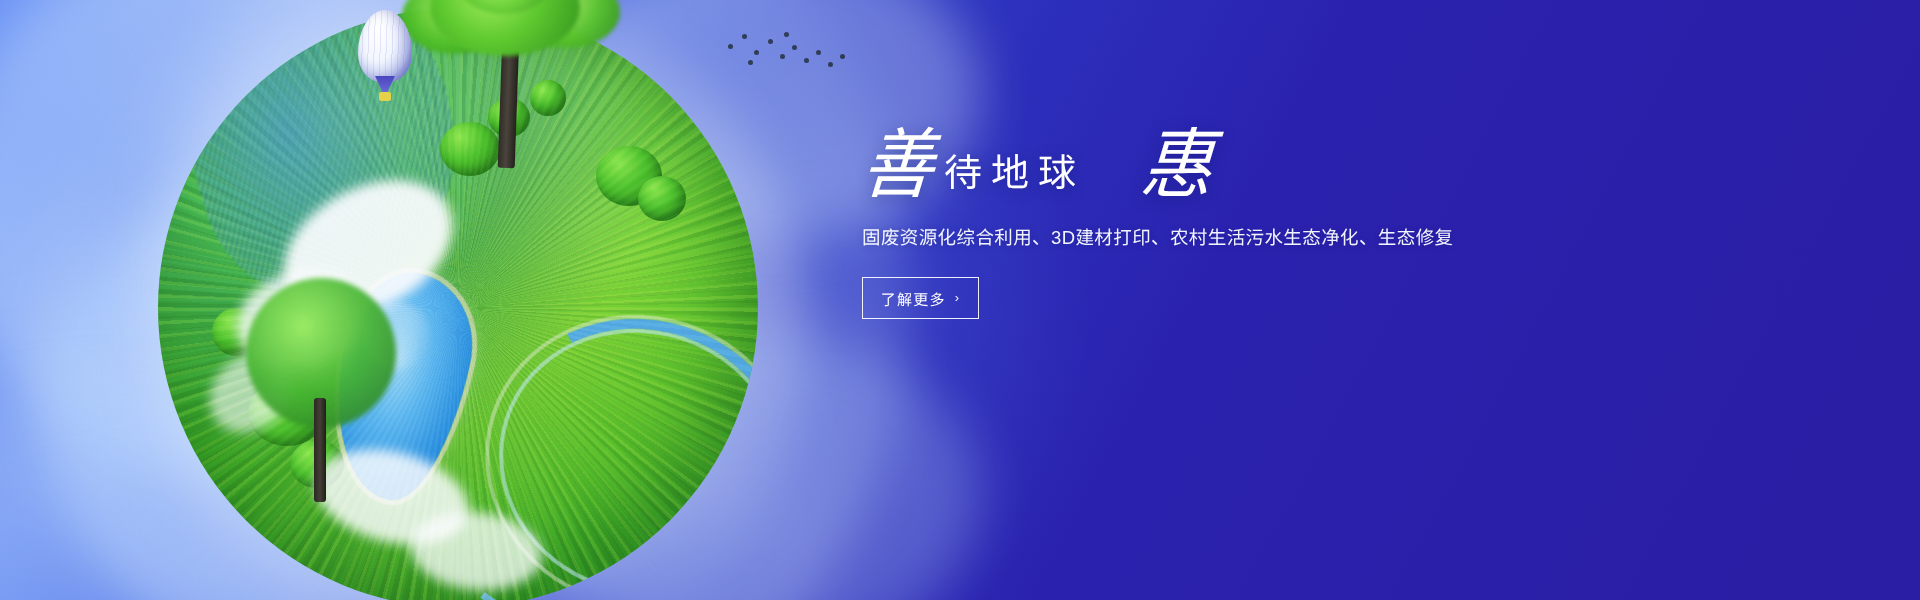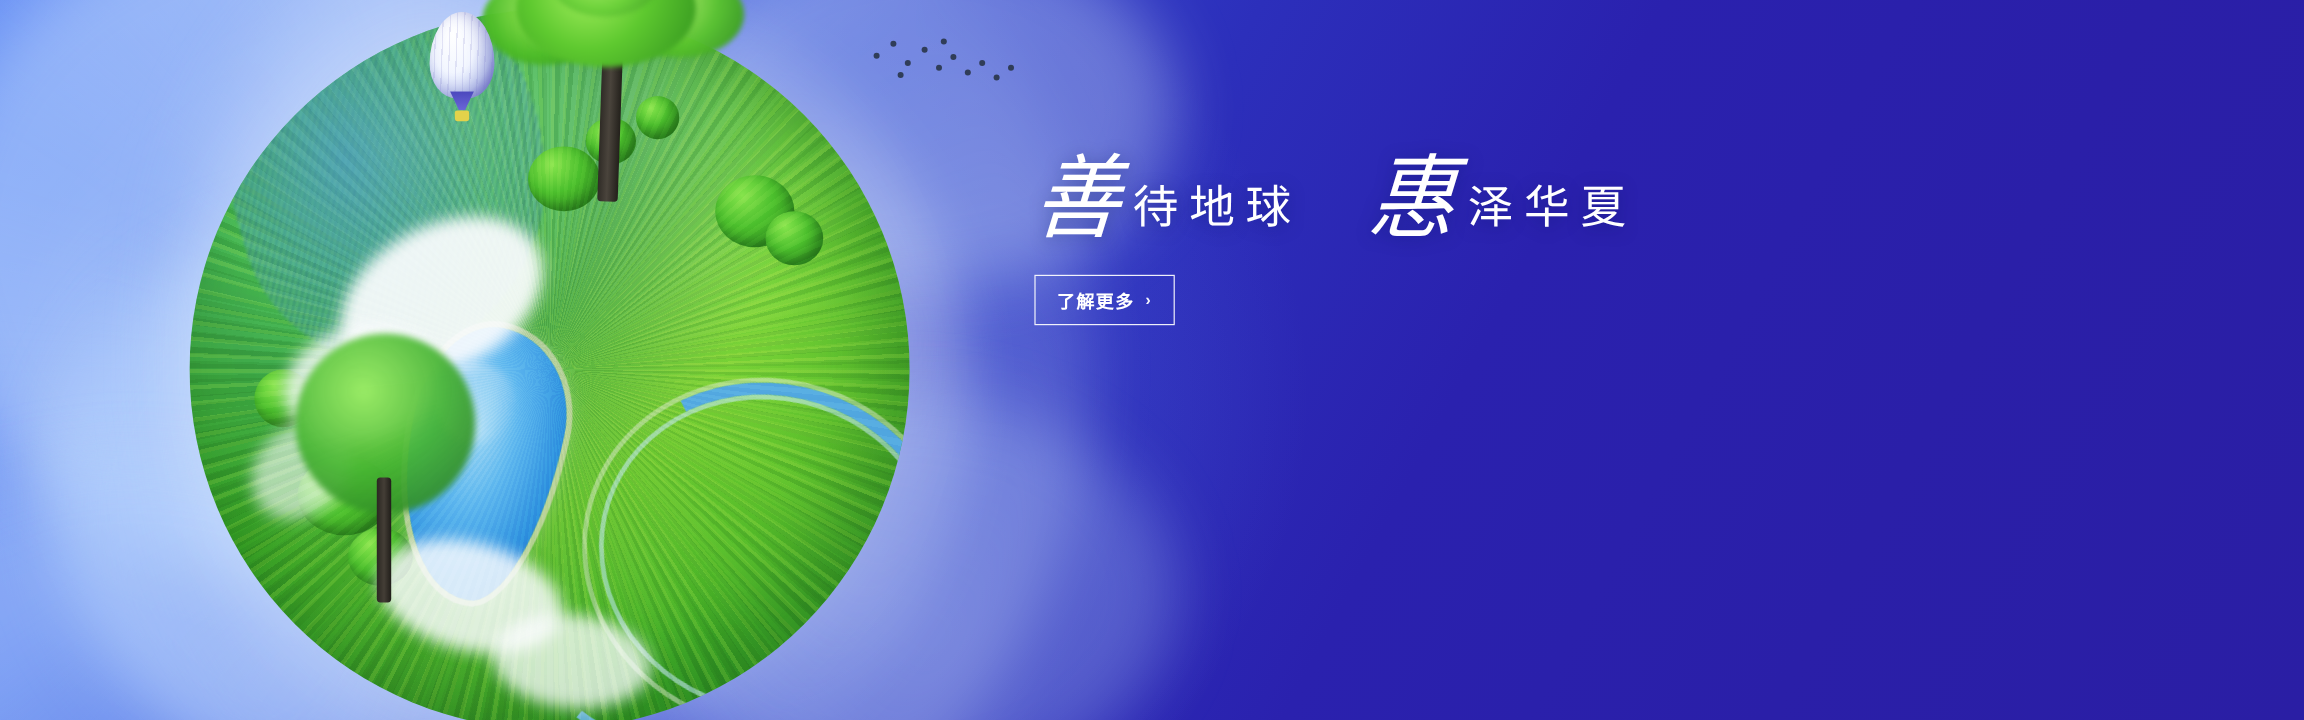--- a/index.html
+++ b/index.html
@@ -181,21 +181,21 @@
     font-weight:400;white-space:nowrap;text-shadow:0 1px 8px rgba(10,20,90,.30);
   }
   .desc{
     margin-top:22px;color:#f2f4ff;font-size:18.5px;letter-spacing:.4px;
     font-weight:400;white-space:nowrap;text-shadow:0 1px 6px rgba(10,20,90,.28);
   }
   .cta{
     margin-top:28px;display:inline-flex;align-items:center;justify-content:center;gap:9px;
     width:115px;height:40px;border:1px solid rgba(255,255,255,.92);
     color:#ffffff;font-size:15px;letter-spacing:1.2px;background:transparent;
-    cursor:pointer;user-select:none;font-weight:bold;
+    cursor:pointer;user-select:none;
   }
   .cta .chev{font-size:13px;opacity:.95;transform:translateY(-1px);}
 </style>
 </head>
 <body>
 
 <div class="banner">
 
   <div class="sky-wash">
     <div class="swirl"></div>
@@ -274,25 +274,25 @@
   <div class="copy">
 
     <div class="headline">
       <span class="hl-group">
         <span class="hl-big">善</span>
         <span class="hl-small">待地球</span>
       </span>
       <span class="hl-gap"></span>
       <span class="hl-group">
         <span class="hl-big">惠</span>
-        <span class="hl-small">泽华夏</span>
       </span>
     </div>
 
 
+    <div class="desc">固废资源化综合利用、3D建材打印、农村生活污水生态净化、生态修复</div>
 
     <div class="cta" role="button" tabindex="0">
       <span>了解更多</span>
       <span class="chev">›</span>
     </div>
 
   </div>
 </div>
 
 </body></html>

